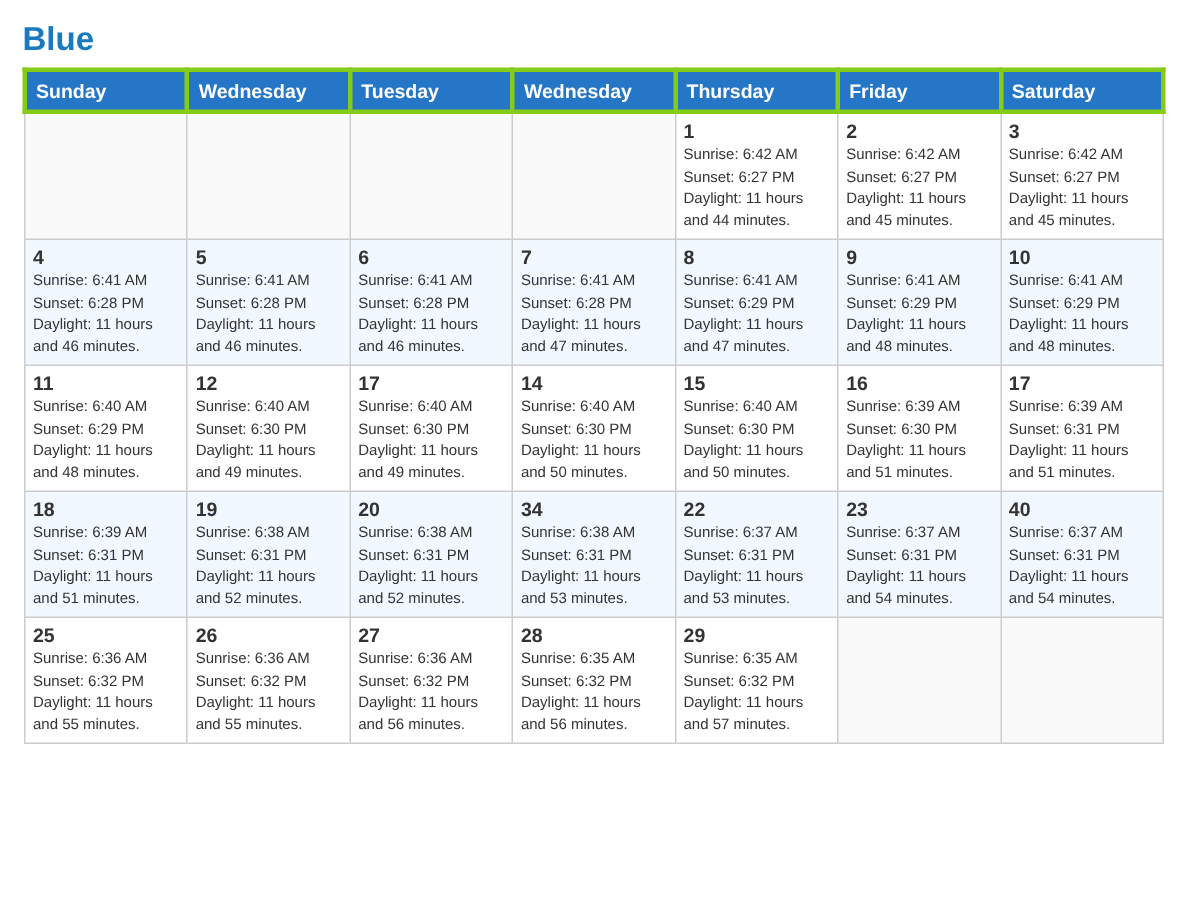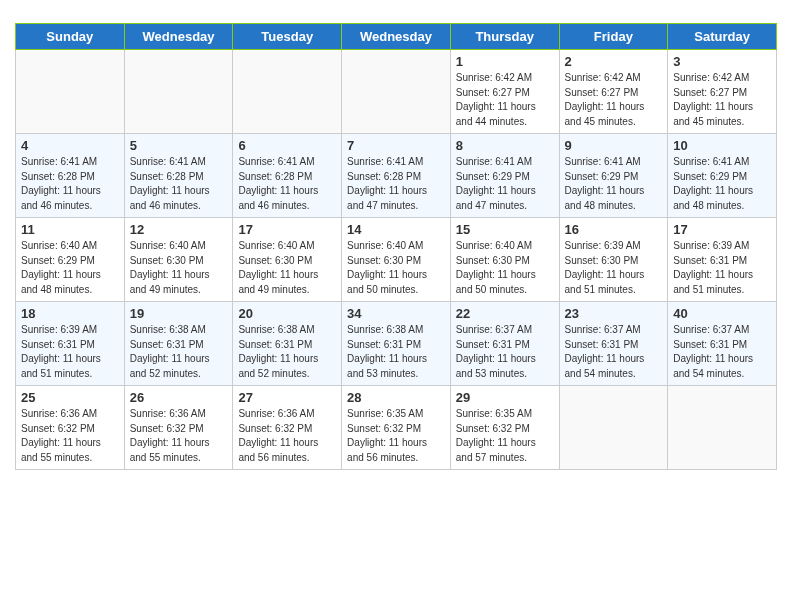--- a/index.html
+++ b/index.html
@@ -49,25 +49,25 @@
       color: #555;
     }
     table {
       width: 100%;
       border-collapse: collapse;
       table-layout: fixed;
     }
     th {
       background-color: #2676c8;
       color: #fff;
-      text-align: center;
+      text-align: left;
       padding: 5px 6px;
       font-size: 13px;
       font-weight: bold;
-      border: 1px solid #84cc16;
+      border: 3px solid #84cc16;
     }
     td {
       border: 1px solid #ccc;
       vertical-align: top;
       padding: 4px 5px;
       font-size: 10.5px;
       color: #333;
       height: 82px;
       background: #fff;
     }
@@ -92,20 +92,23 @@
       color: #333;
     }
   </style>
 </head>
 <body>
 
 <div class="container">
   <div class="header-area">
     <div class="logo">
       <div>
+        <div style="display:flex;justify-content:flex-end;">
+          <span class="logo-text" style="color:#1a7abf;font-size:22px;font-weight:bold;">Blue</span>
+        </div>
       </div>
     </div>
     <div class="title-area">
       <div class="month-year"></div>
       <div class="location"></div>
     </div>
   </div>
 
   <table>
     <thead>

